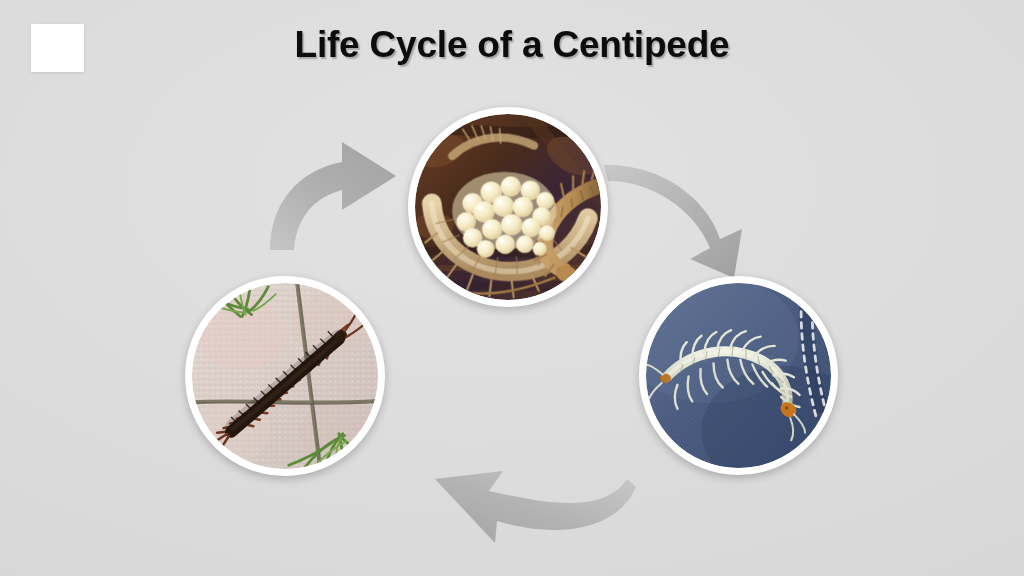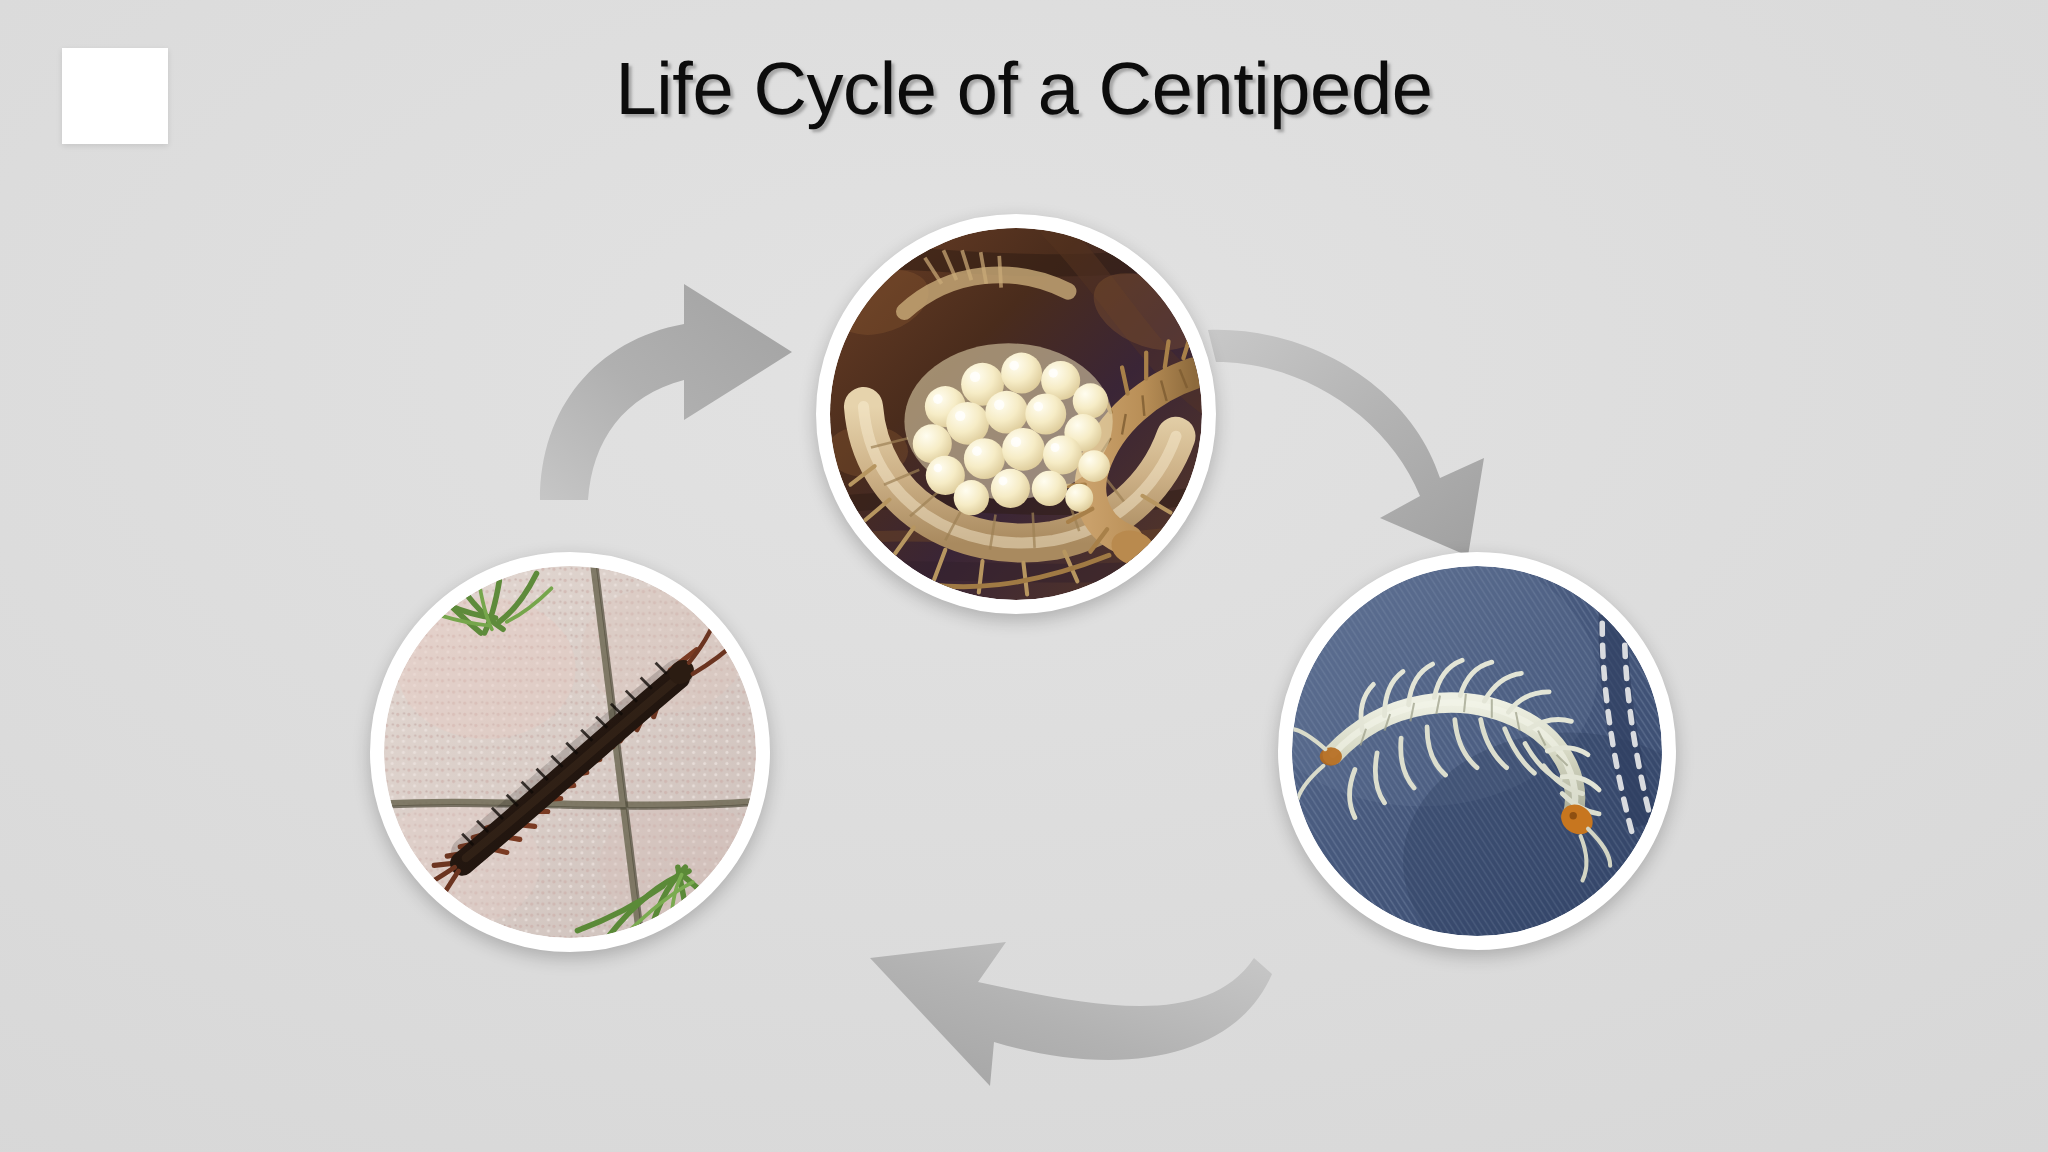--- a/index.html
+++ b/index.html
@@ -33,21 +33,21 @@
   }
 
   
   #slide-title {
     position: absolute;
     left: 0;
     top: 24px;
     width: 1024px;
     text-align: center;
     font-size: 37px;
-    font-weight: normal;
+    font-weight: bold;
     letter-spacing: -0.2px;
     color: #0c0c0c;
     text-shadow: 1.6px 1.6px 1.4px rgba(120,120,120,0.55);
     font-family: "Liberation Sans", sans-serif;
   }
 
   
   .node {
     position: absolute;
     border-radius: 50%;

